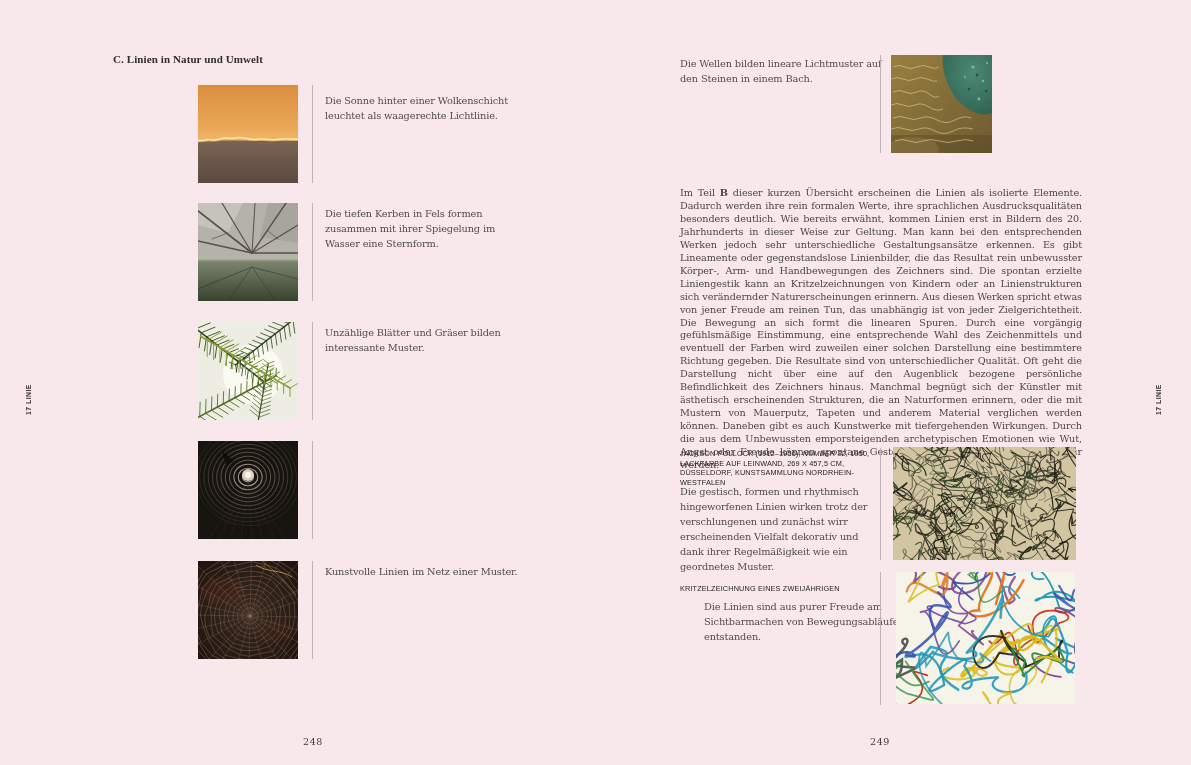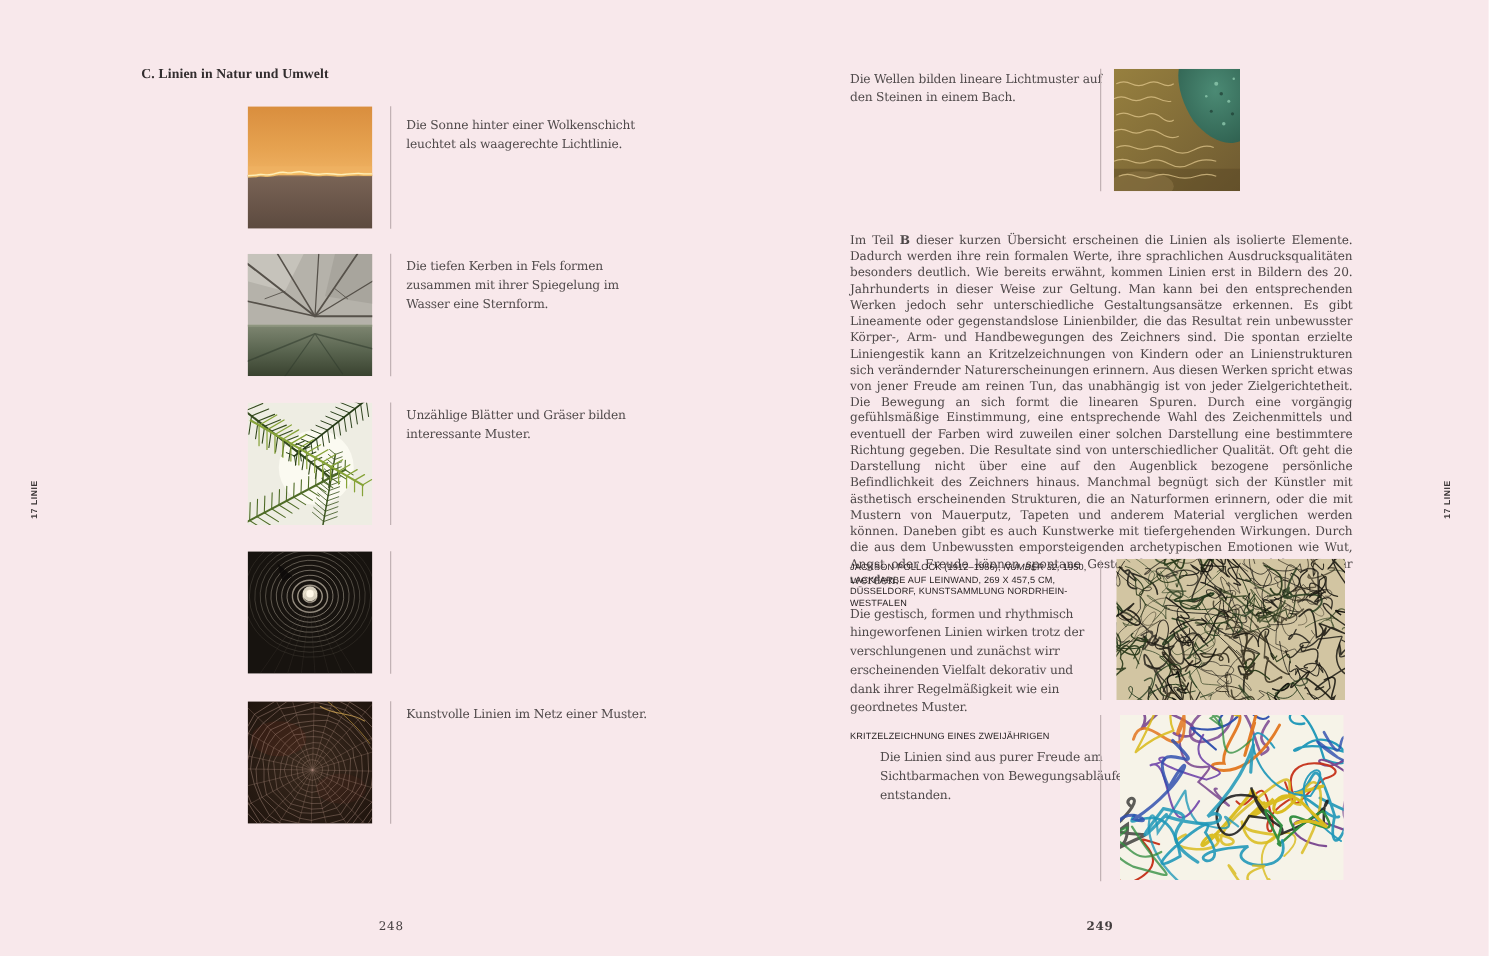--- a/index.html
+++ b/index.html
@@ -540,15 +540,15 @@
         <path d="M11.4,80.2C-0.4,98.2 39.2,56.9 48.2,113.0C0.8,140.1 84.5,66.0 68.3,94.0C97.0,134.2 27.9,109.6 102.6,105.1C78.1,120.4 138.7,131.2 129.7,100.4" fill="none" stroke="#1e97b8" stroke-width="2.22" stroke-linecap="round" opacity="0.89"></path>
         <path d="M106.6,120.5C135.1,120.8 82.9,121.4 110.1,140.0C123.9,178.9 70.5,97.0 92.2,127.0" fill="none" stroke="#d9bb1d" stroke-width="1.98" stroke-linecap="round" opacity="0.83"></path>
         <path d="M105.4,19.5C68.7,55.1 92.8,-10.6 72.3,2.6C96.5,21.0 57.9,-12.1 75.6,-8.0" fill="none" stroke="#2f8c3d" stroke-width="1.53" stroke-linecap="round" opacity="0.76"></path>
         <path d="M104.6,45.7C107.2,-0.6 114.9,34.4 70.1,81.3C83.0,71.1 93.9,98.5 36.0,80.9C44.9,70.9 -3.1,123.6 34.7,74.9C77.8,82.6 16.4,89.0 62.2,117.7" fill="none" stroke="#1e97b8" stroke-width="2.56" stroke-linecap="round" opacity="0.86"></path>
         <path d="M95.2,0.6C81.1,-1.0 108.0,-6.8 50.6,-8.0C84.2,-37.7 28.7,-19.5 42.7,12.5C4.6,25.0 5.1,52.5 30.2,-7.5C28.6,-5.3 31.5,-16.6 39.9,-8.0" fill="none" stroke="#d9bb1d" stroke-width="1.77" stroke-linecap="round" opacity="0.88"></path>
         <path d="M140.5,86.7C160.1,77.6 181.9,107.2 144.9,69.3C119.5,50.2 114.1,97.8 139.9,68.2" fill="none" stroke="#d9bb1d" stroke-width="2.50" stroke-linecap="round" opacity="0.98"></path>
         <path d="M42.1,20.4C80.7,58.5 15.7,5.7 39.0,58.3C60.7,18.1 56.6,53.7 11.5,83.2C35.9,91.8 -9.9,55.7 -8.0,116.2" fill="none" stroke="#2f4fae" stroke-width="2.53" stroke-linecap="round" opacity="0.84"></path>
       </svg>
   </div>
 
-  <div class="abs pagenum" style="left:867px;top:736px;width:26px;text-align:center;font-weight:bold;">249</div>
+  <div class="abs pagenum" style="left:867px;top:736px;width:26px;text-align:center;">249</div>
 
 </div>
 
 </body></html>

